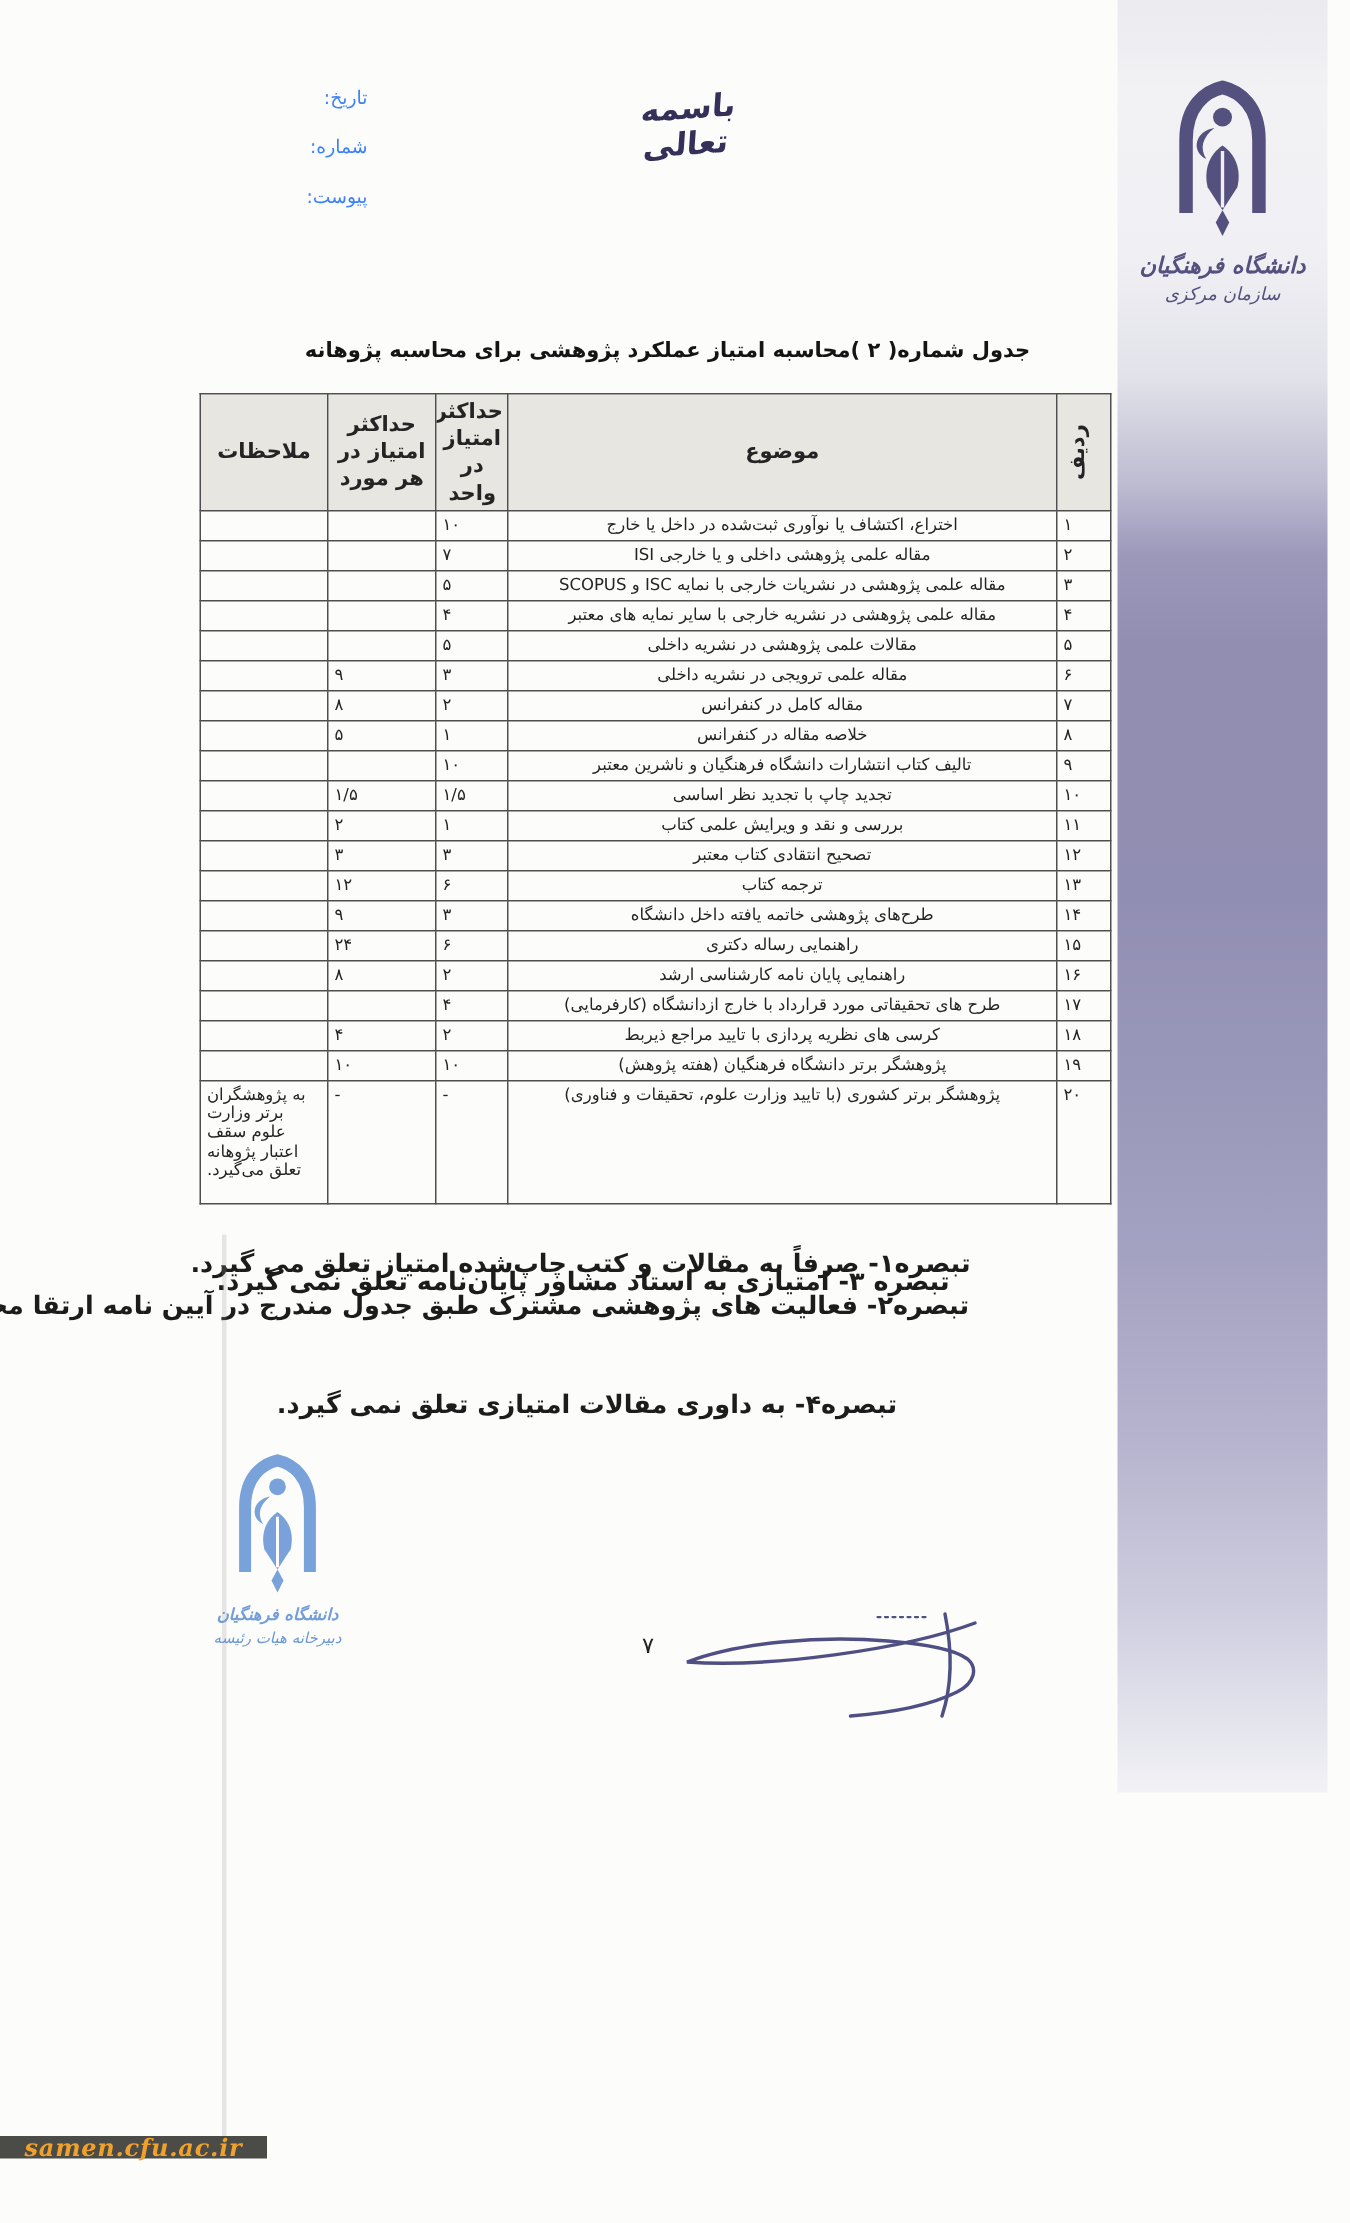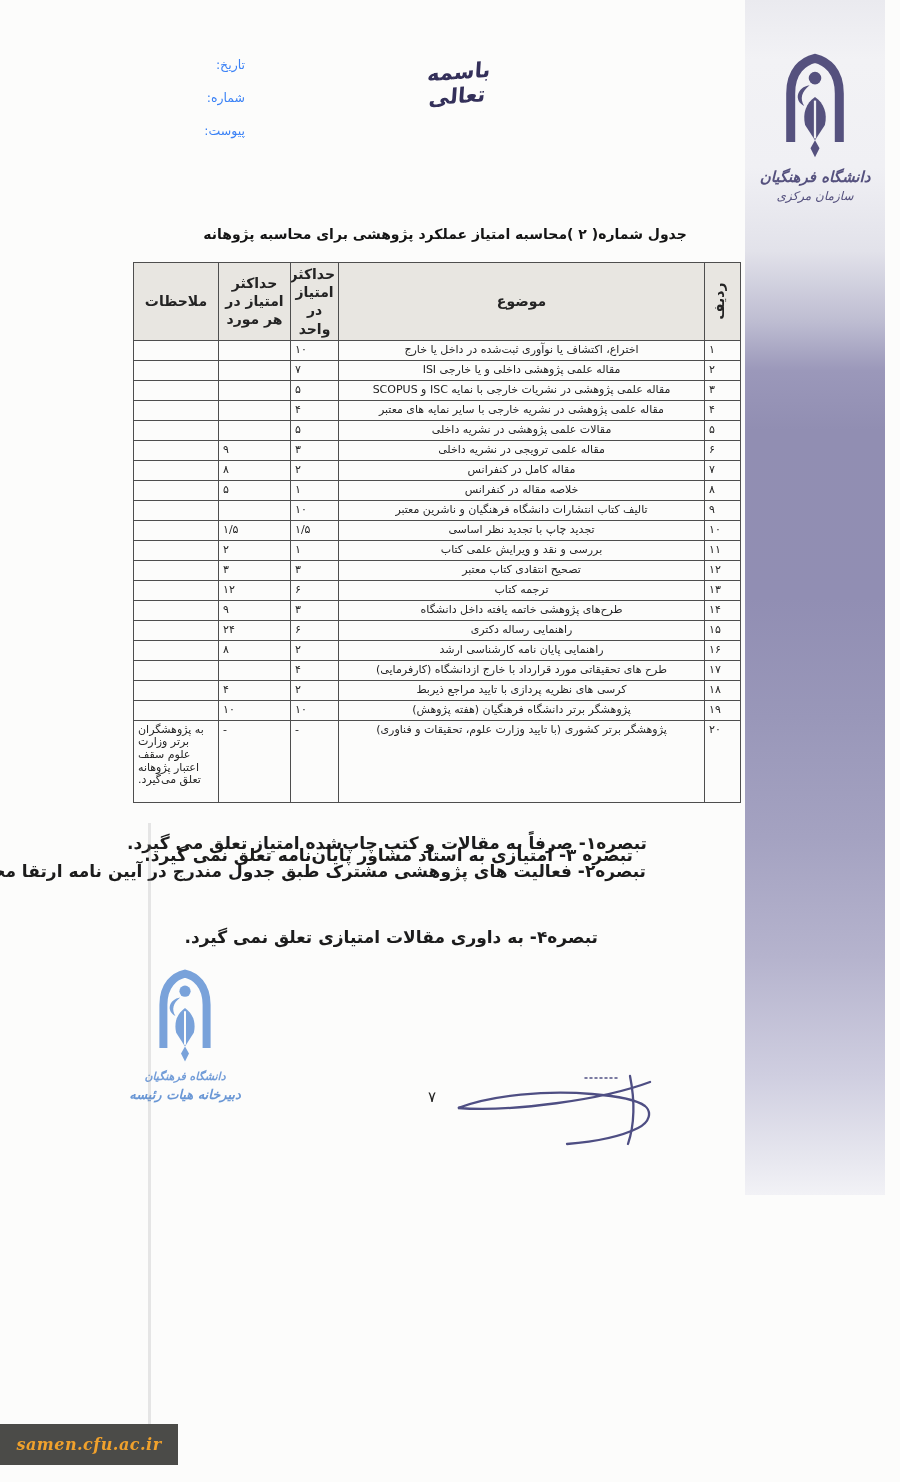--- a/index.html
+++ b/index.html
@@ -48,31 +48,31 @@
   .fn{position:absolute;white-space:nowrap;direction:rtl;font-size:17px;font-weight:bold;color:#1c1c1c;}
   .fn1{right:253px;top:833px;}
   .fn2{right:254px;top:861px;}
   .fn3{right:267px;top:845px;}
   .fn4{right:302px;top:927px;}
 
   
   .stamp{position:absolute;left:85px;top:968px;width:200px;text-align:center;color:#6e9bd8;
          opacity:.92;--emblem-bg:#fdfdfc;}
   .stamp .uni{font-size:11px;font-weight:bold;font-style:italic;direction:rtl;margin-top:2px;color:#6795d6;}
-  .stamp .sec{font-size:13px;font-weight:bold;font-style:italic;direction:rtl;margin-top:4px;color:#5e8fd2;}
+  .stamp .sec{font-size:10px;font-weight:normal;font-style:italic;direction:rtl;margin-top:4px;color:#5e8fd2;}
 
   
   .signature{position:absolute;left:452px;top:1060px;width:205px;height:88px;}
   .sig-num{position:absolute;left:428px;top:1088px;font-size:15px;color:#222;direction:rtl;}
 
   
   .fold{position:absolute;left:148px;top:823px;width:3px;height:608px;background:rgba(150,150,150,.22);}
 
   
-  .watermark{position:absolute;left:0;top:1424px;width:178px;height:41px;background:#4b4b48;
+  .watermark{position:absolute;left:0;top:1424px;width:178px;height:15px;background:#4b4b48;
              display:flex;align-items:center;justify-content:center;}
   .watermark span{font-family:"DejaVu Serif",serif;font-style:italic;font-weight:bold;
                   font-size:16px;color:#f0a12c;letter-spacing:.5px;}
 </style>
 </head>
 <body>
 
 <div class="page">
 
   <div class="meta">

